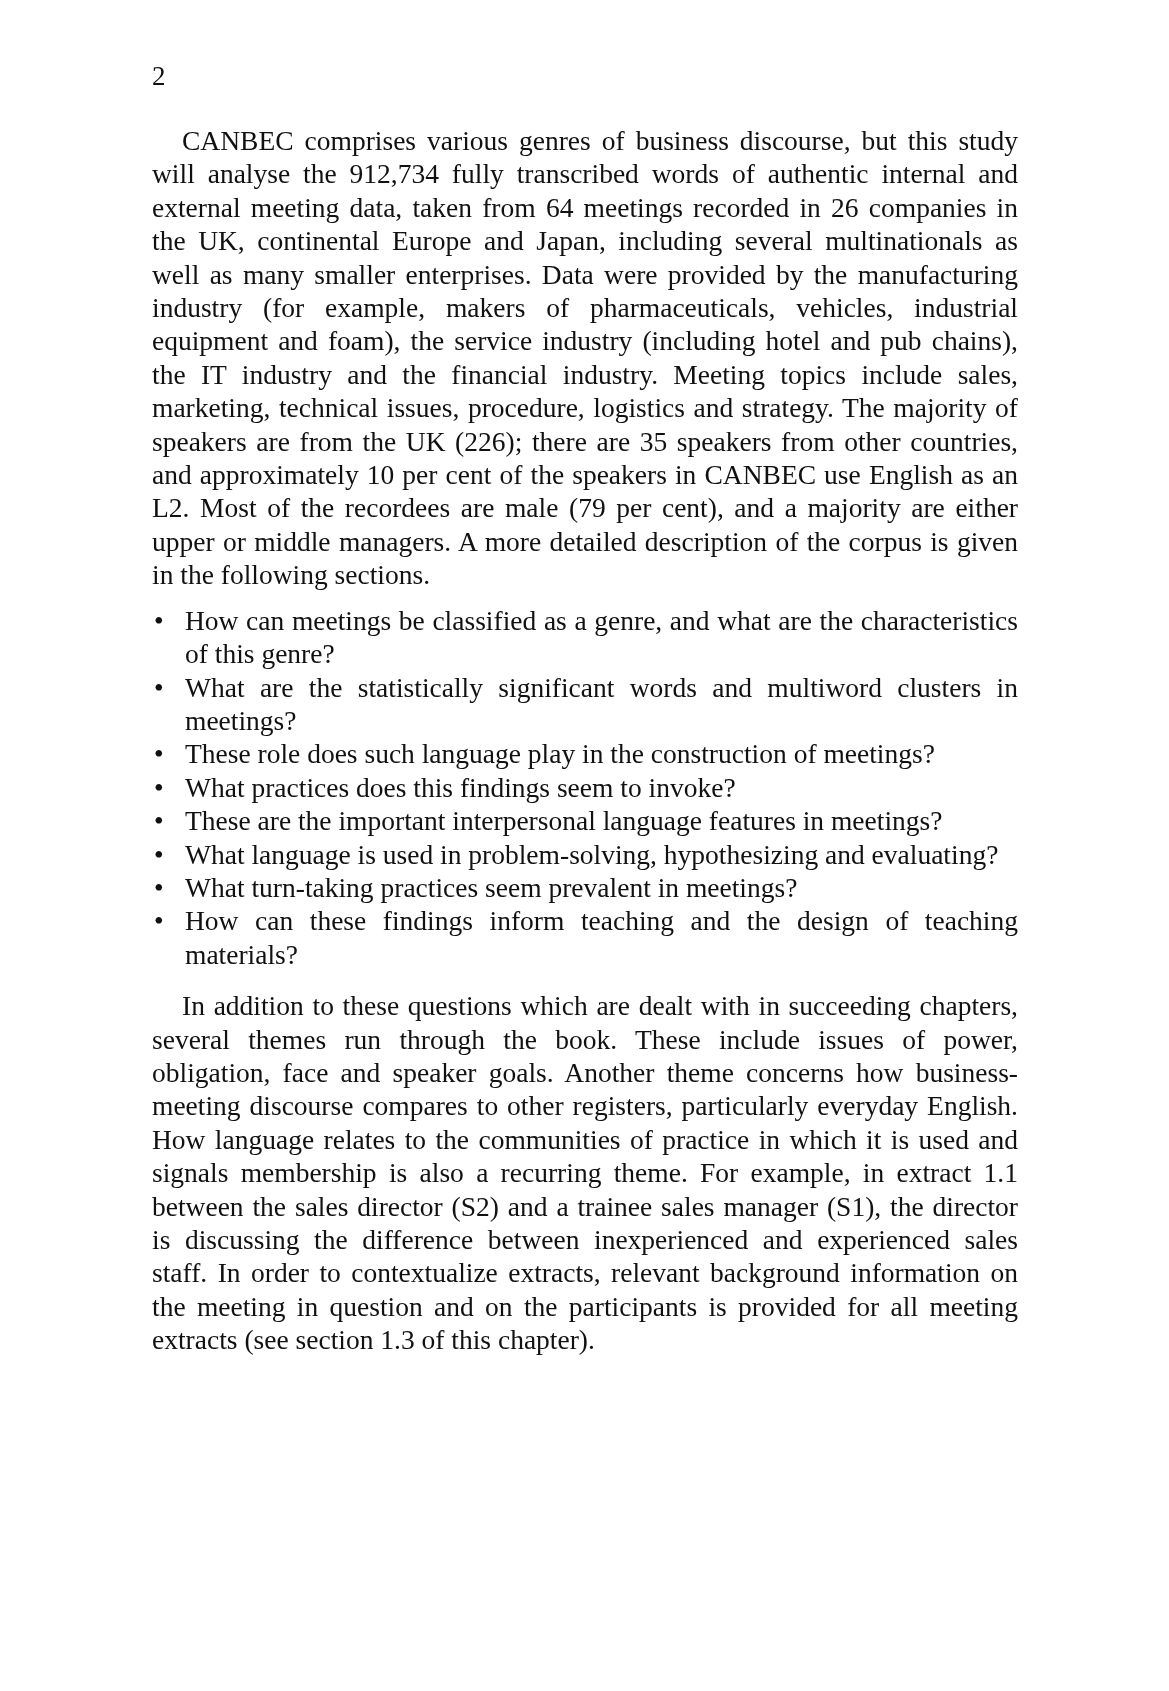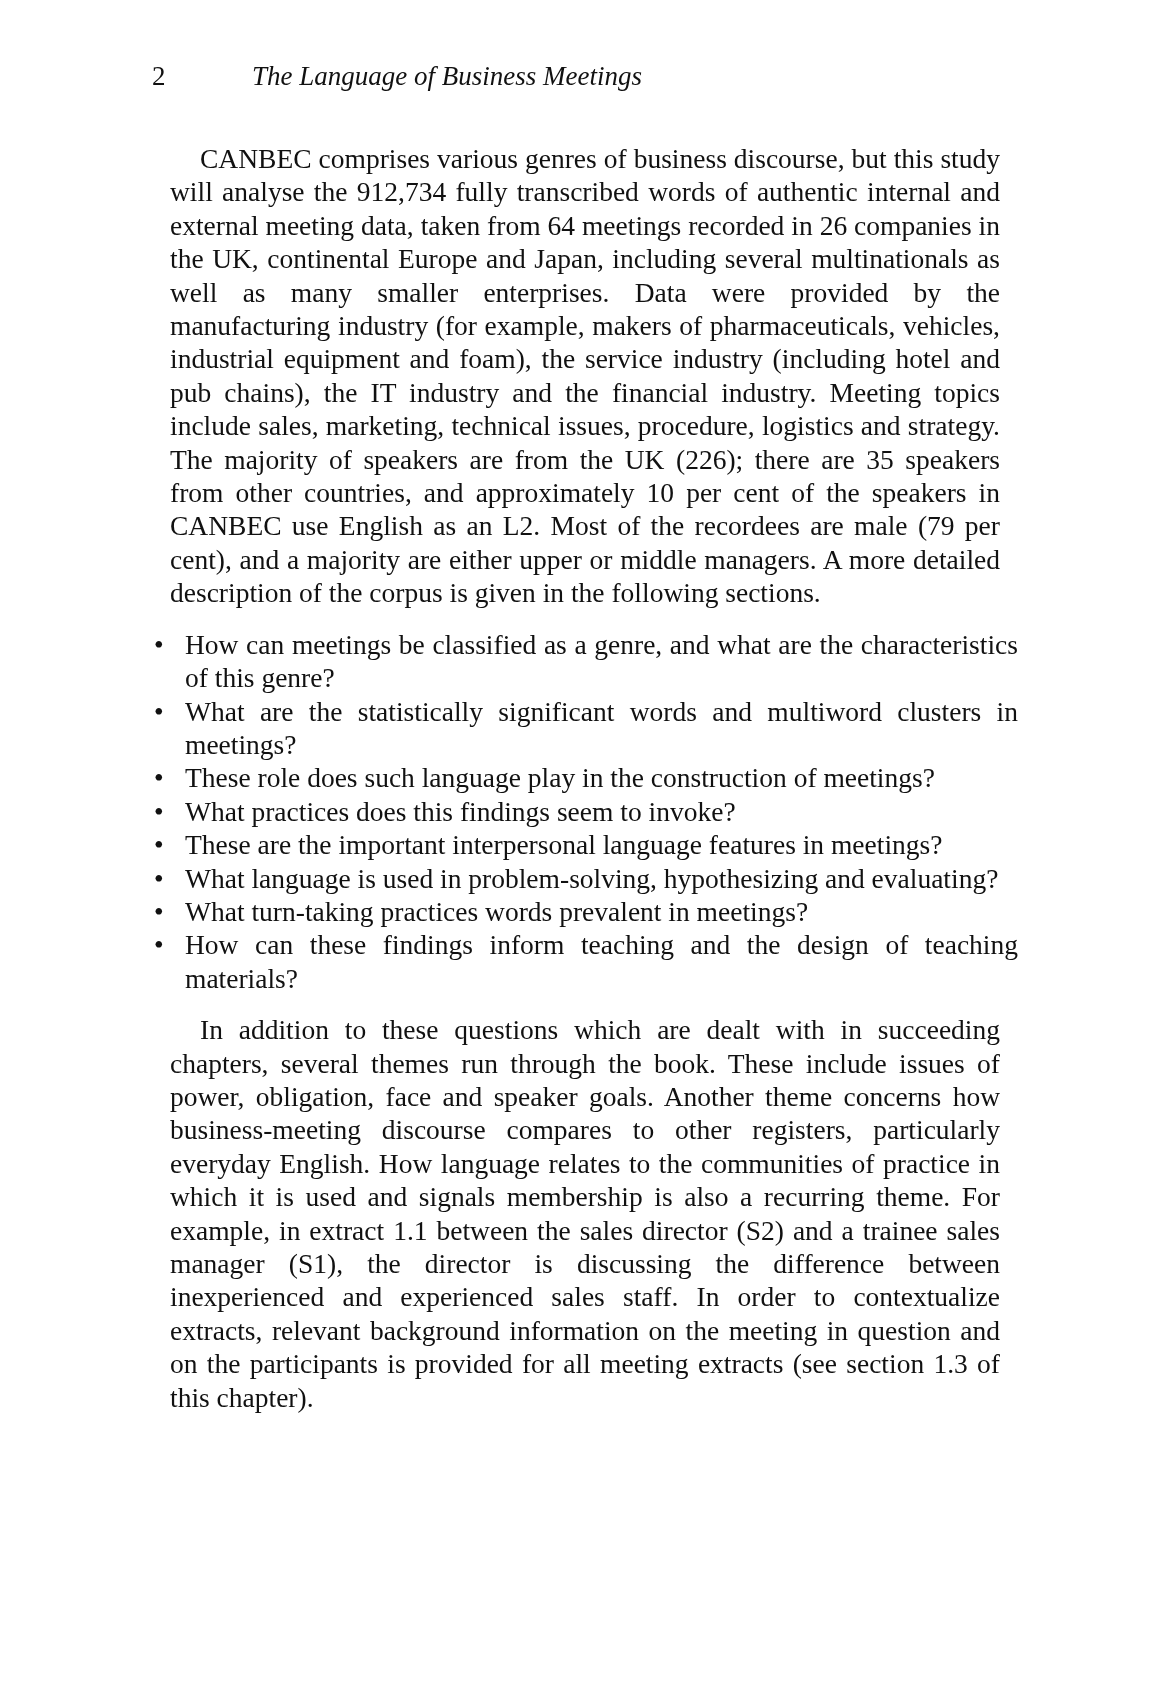--- a/index.html
+++ b/index.html
@@ -43,21 +43,21 @@
     }
     .body-text {
       position: absolute;
       top: 124px;
       left: 0;
       width: 866px;
       font-size: 27.5px;
       line-height: 33.4px;
     }
     p {
-      margin: 18px;
+      margin: 0;
       text-align: justify;
       text-indent: 30px;
       hyphens: manual;
     }
     ul.questions {
       list-style: none;
       margin: 12px 0 18px 0;
       padding: 0;
     }
     ul.questions li {
@@ -72,32 +72,31 @@
       width: 20px;
       text-align: left;
     }
   </style>
 </head>
 <body>
 
 <div class="page">
   <div class="running-head">
     <span class="page-number">2</span>
-    <span class="running-title">The Language of Business Meetings</span>
   </div>
 
   <div class="body-text">
     <p>CANBEC comprises various genres of business discourse, but this study will analyse the 912,734 fully transcribed words of authentic internal and external meeting data, taken from 64 meetings recorded in 26 companies in the UK, continental Europe and Japan, including several multinationals as well as many smaller enterprises. Data were provided by the manufacturing industry (for example, makers of pharmaceuticals, vehicles, industrial equipment and foam), the service industry (including hotel and pub chains), the IT industry and the financial industry. Meeting topics include sales, marketing, technical issues, procedure, logistics and strategy. The majority of speakers are from the UK (226); there are 35 speakers from other countries, and approximately 10 per cent of the speakers in CANBEC use English as an L2. Most of the recordees are male (79 per cent), and a majority are either upper or middle managers. A more detailed description of the corpus is given in the following sections.</p>
 
     <ul class="questions">
       <li><span class="bullet">•</span><span>How can meetings be classified as a genre, and what are the charac­teristics of this genre?</span></li>
       <li><span class="bullet">•</span><span>What are the statistically significant words and multiword clusters in meetings?</span></li>
       <li><span class="bullet">•</span><span>These role does such language play in the construction of meetings?</span></li>
       <li><span class="bullet">•</span><span>What practices does this findings seem to invoke?</span></li>
       <li><span class="bullet">•</span><span>These are the important interpersonal language features in meet­ings?</span></li>
       <li><span class="bullet">•</span><span>What language is used in problem-solving, hypothesizing and eval­uating?</span></li>
-      <li><span class="bullet">•</span><span>What turn-taking practices words prevalent in meetings?</span></li>
+      <li><span class="bullet">•</span><span>What turn-taking practices seem prevalent in meetings?</span></li>
       <li><span class="bullet">•</span><span>How can these findings inform teaching and the design of teaching materials?</span></li>
     </ul>
 
     <p>In addition to these questions which are dealt with in succeeding chapters, several themes run through the book. These include issues of power, obligation, face and speaker goals. Another theme concerns how business-meeting discourse compares to other registers, particularly everyday English. How language relates to the communities of practice in which it is used and signals membership is also a recurring theme. For example, in extract 1.1 between the sales director (S2) and a trainee sales manager (S1), the director is discussing the difference between inexperienced and experienced sales staff. In order to contextualize extracts, relevant background information on the meeting in question and on the participants is provided for all meeting extracts (see section 1.3 of this chapter).</p>
   </div>
 </div>
 
 </body></html>

